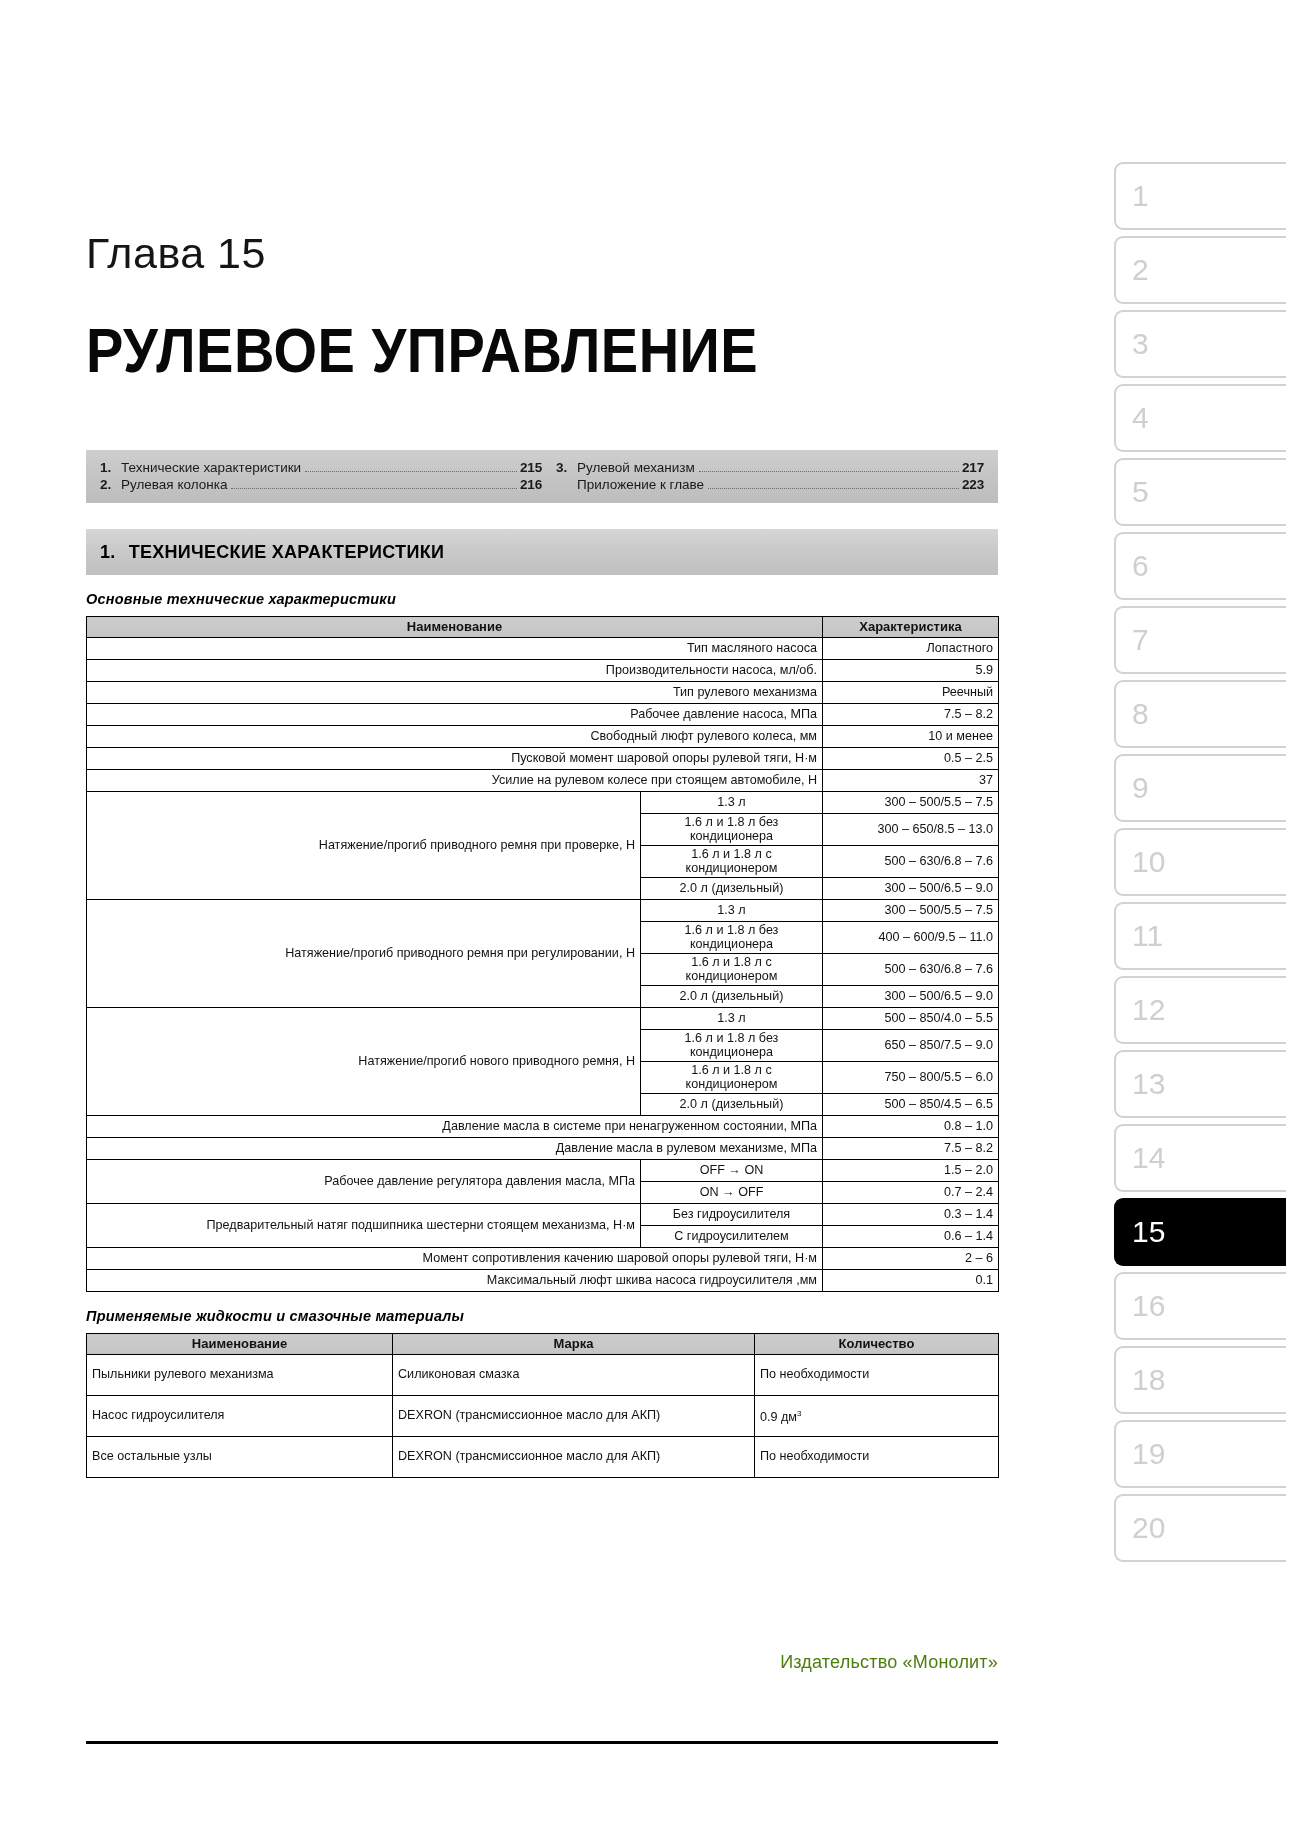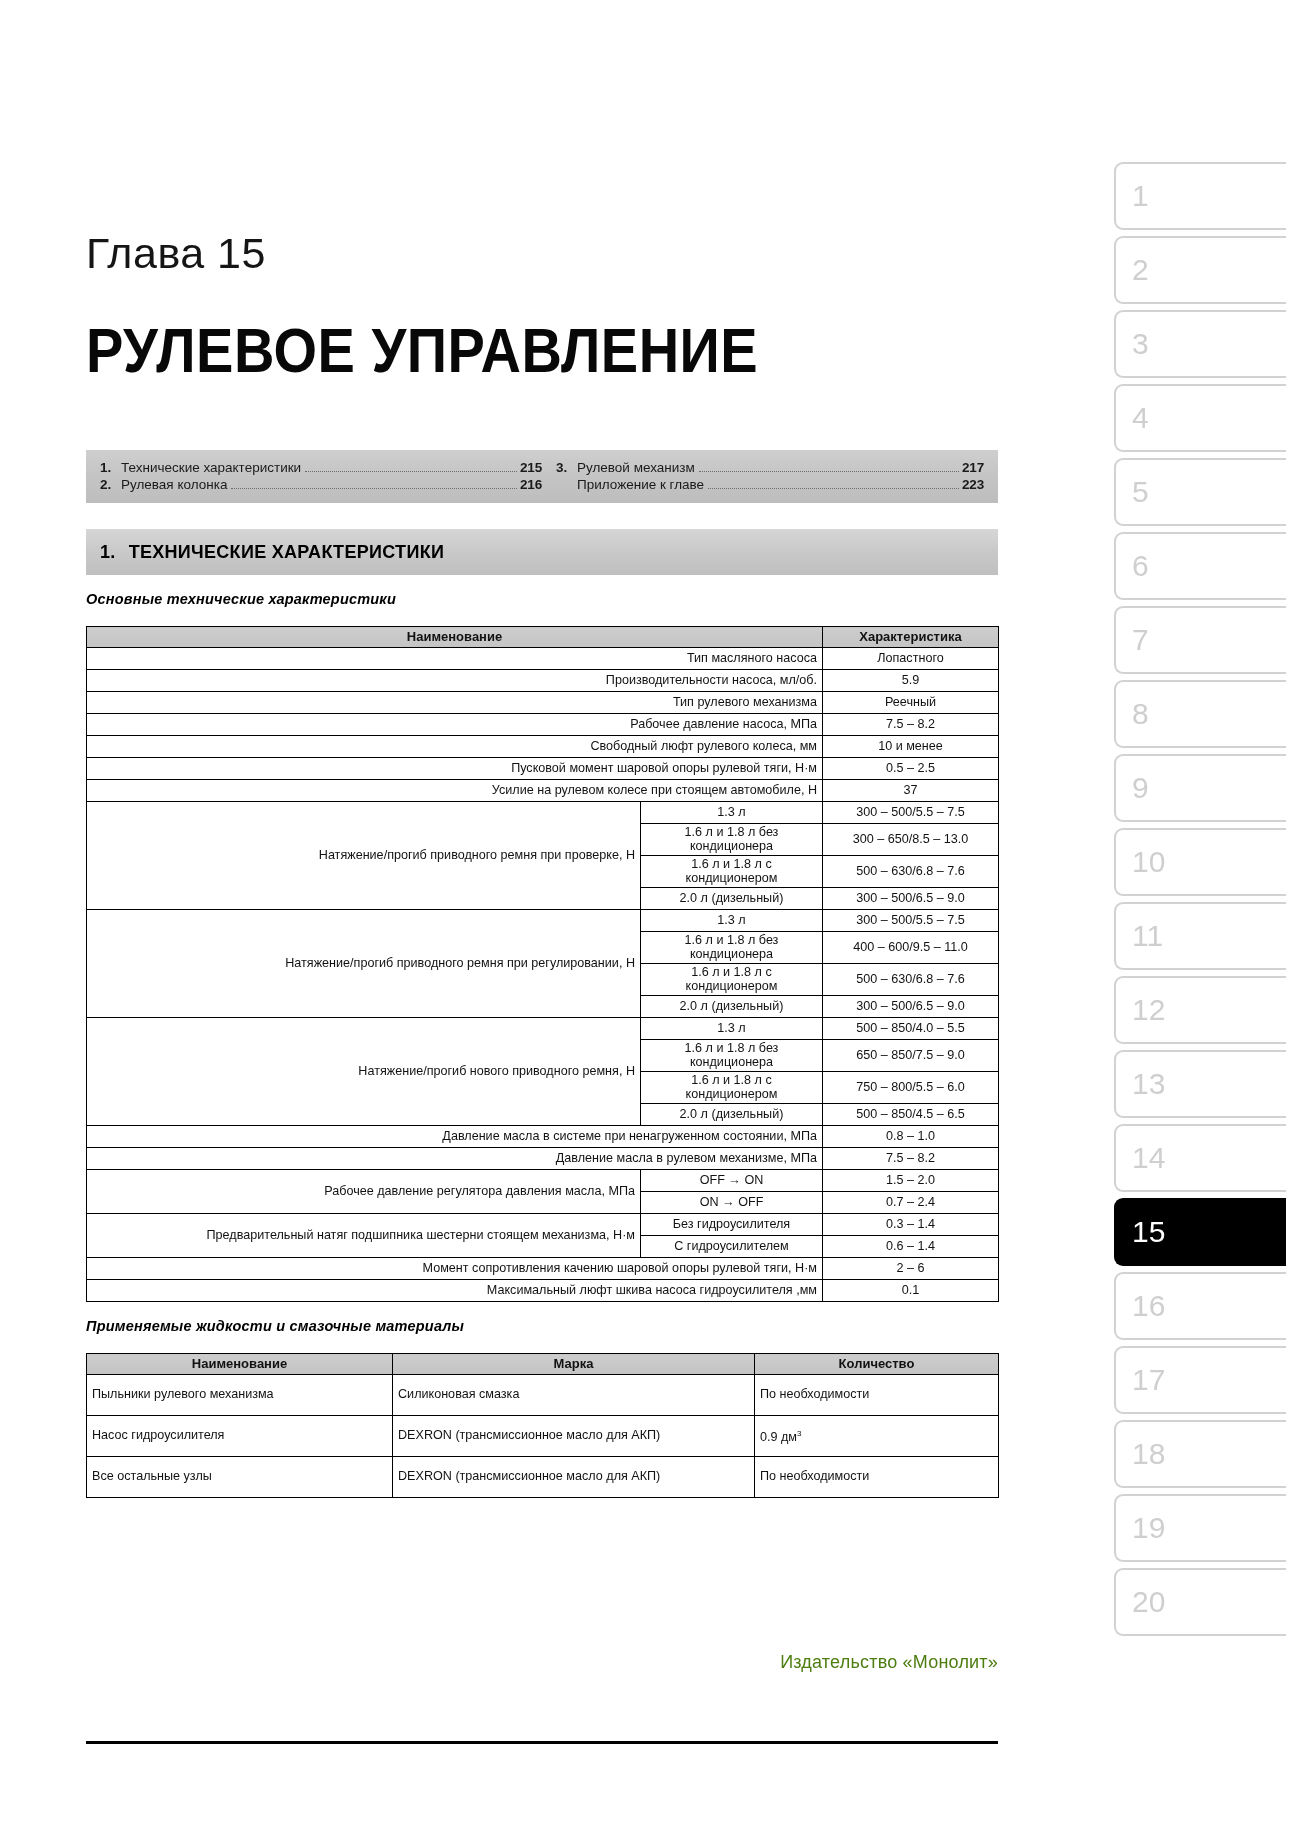--- a/index.html
+++ b/index.html
@@ -104,21 +104,21 @@
     font-size: 14.5px;
     font-weight: 700;
     font-style: italic;
     letter-spacing: 0.2px;
   }
 
   
   table.spec {
     border-collapse: collapse;
     width: 912px;
-    margin-top: 19px;
+    margin-top: 9px;
     font-size: 12.6px;
     table-layout: fixed;
   }
   table.spec td, table.spec th {
     border: 1.4px solid #000;
     padding: 2px 5px;
     vertical-align: middle;
     font-weight: 400;
     line-height: 13.5px;
     color: #121212;
@@ -126,21 +126,21 @@
   table.spec th {
     background: linear-gradient(to bottom, #cdcdcd 0%, #c4c4c4 100%);
     font-weight: 700;
     text-align: center;
     font-size: 13px;
     height: 21px;
     padding: 2px 4px;
   }
   td.name { text-align: right; }
   td.sub  { text-align: center; }
-  td.val  { text-align: center; }
+  td.val  { text-align: right; }
   tr.r { height: 22px; }
   tr.r2 { height: 32px; }
 
   .t1 col.c-name { width: 554px; }
   .t1 col.c-sub  { width: 182px; }
   .t1 col.c-val  { width: 176px; }
 
   .t2 col.c2-name { width: 306px; }
   .t2 col.c2-mark { width: 362px; }
   .t2 col.c2-qty  { width: 244px; }
@@ -459,23 +459,20 @@
       <div class="tab">
         <span>14</span>
       </div>
       <div class="tab active">
         <span>15</span>
       </div>
       <div class="tab">
         <span>16</span>
       </div>
       <div class="tab">
-        <span>17</span>
-      </div>
-      <div class="tab">
         <span>18</span>
       </div>
       <div class="tab">
         <span>19</span>
       </div>
       <div class="tab">
         <span>20</span>
       </div>
     </div>
 

